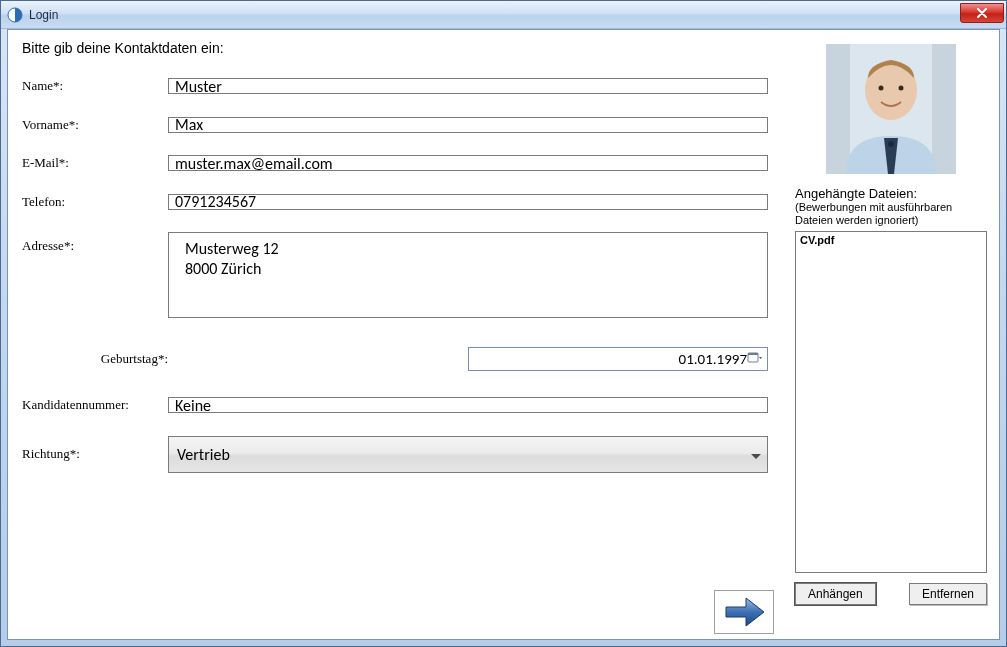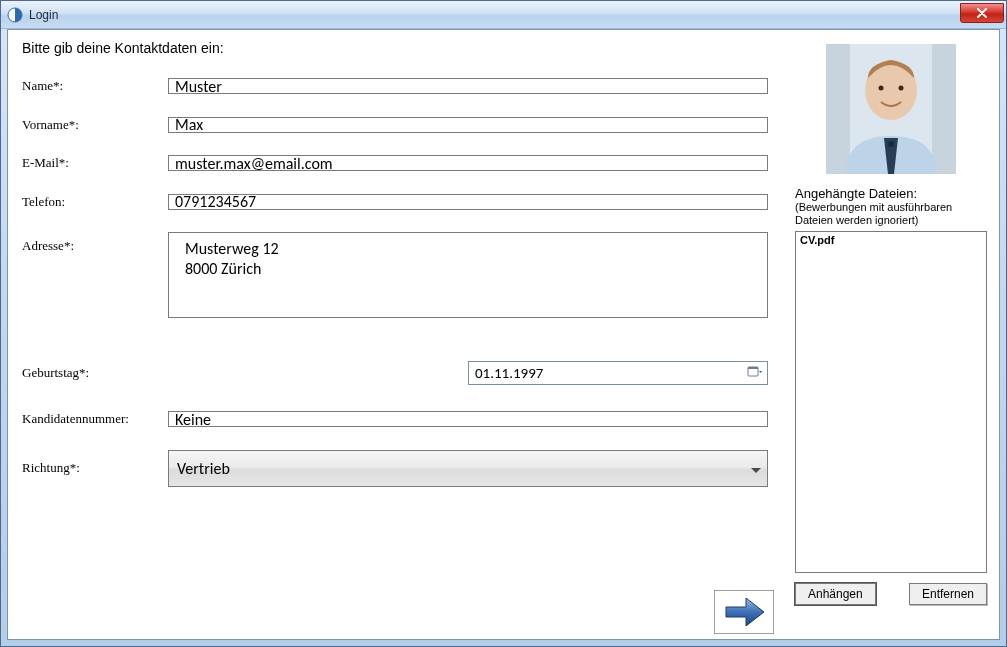--- a/index.html
+++ b/index.html
@@ -217,25 +217,25 @@
         <div class="label">Telefon:</div>
         <div class="control"><input class="txt" type="text" value="0791234567" style=""></div>
       </div>
 
       <div class="row" style="align-items:flex-start;">
         <div class="label" style="padding-top:6px;">Adresse*:</div>
         <div class="control"><textarea class="txt multiline" style="">Musterweg 12
 8000 Zürich</textarea></div>
       </div>
 
-      <div class="row date-row" style="margin-top:40px;">
+      <div class="row date-row" style="margin-top:26px;text-align:right;">
         <div class="label">Geburtstag*:</div>
         <div class="control">
           <div class="date-field">
-            <span class="date-text">01.11.1997</span>
+            <span class="date-text">01.01.1997</span>
             <span class="date-toggle">
               <svg viewBox="0 0 16 16">
                   <rect x="1" y="2" width="10" height="9" rx="1" fill="#fff" stroke="#6b7d92"></rect>
                   <rect x="1" y="2" width="10" height="2" fill="#6b7d92"></rect>
                   <path d="M12 6 l3 0 l-1.5 2 z" fill="#3a5a8a"></path>
                 </svg>
             </span>
           </div>
         </div>
       </div>

